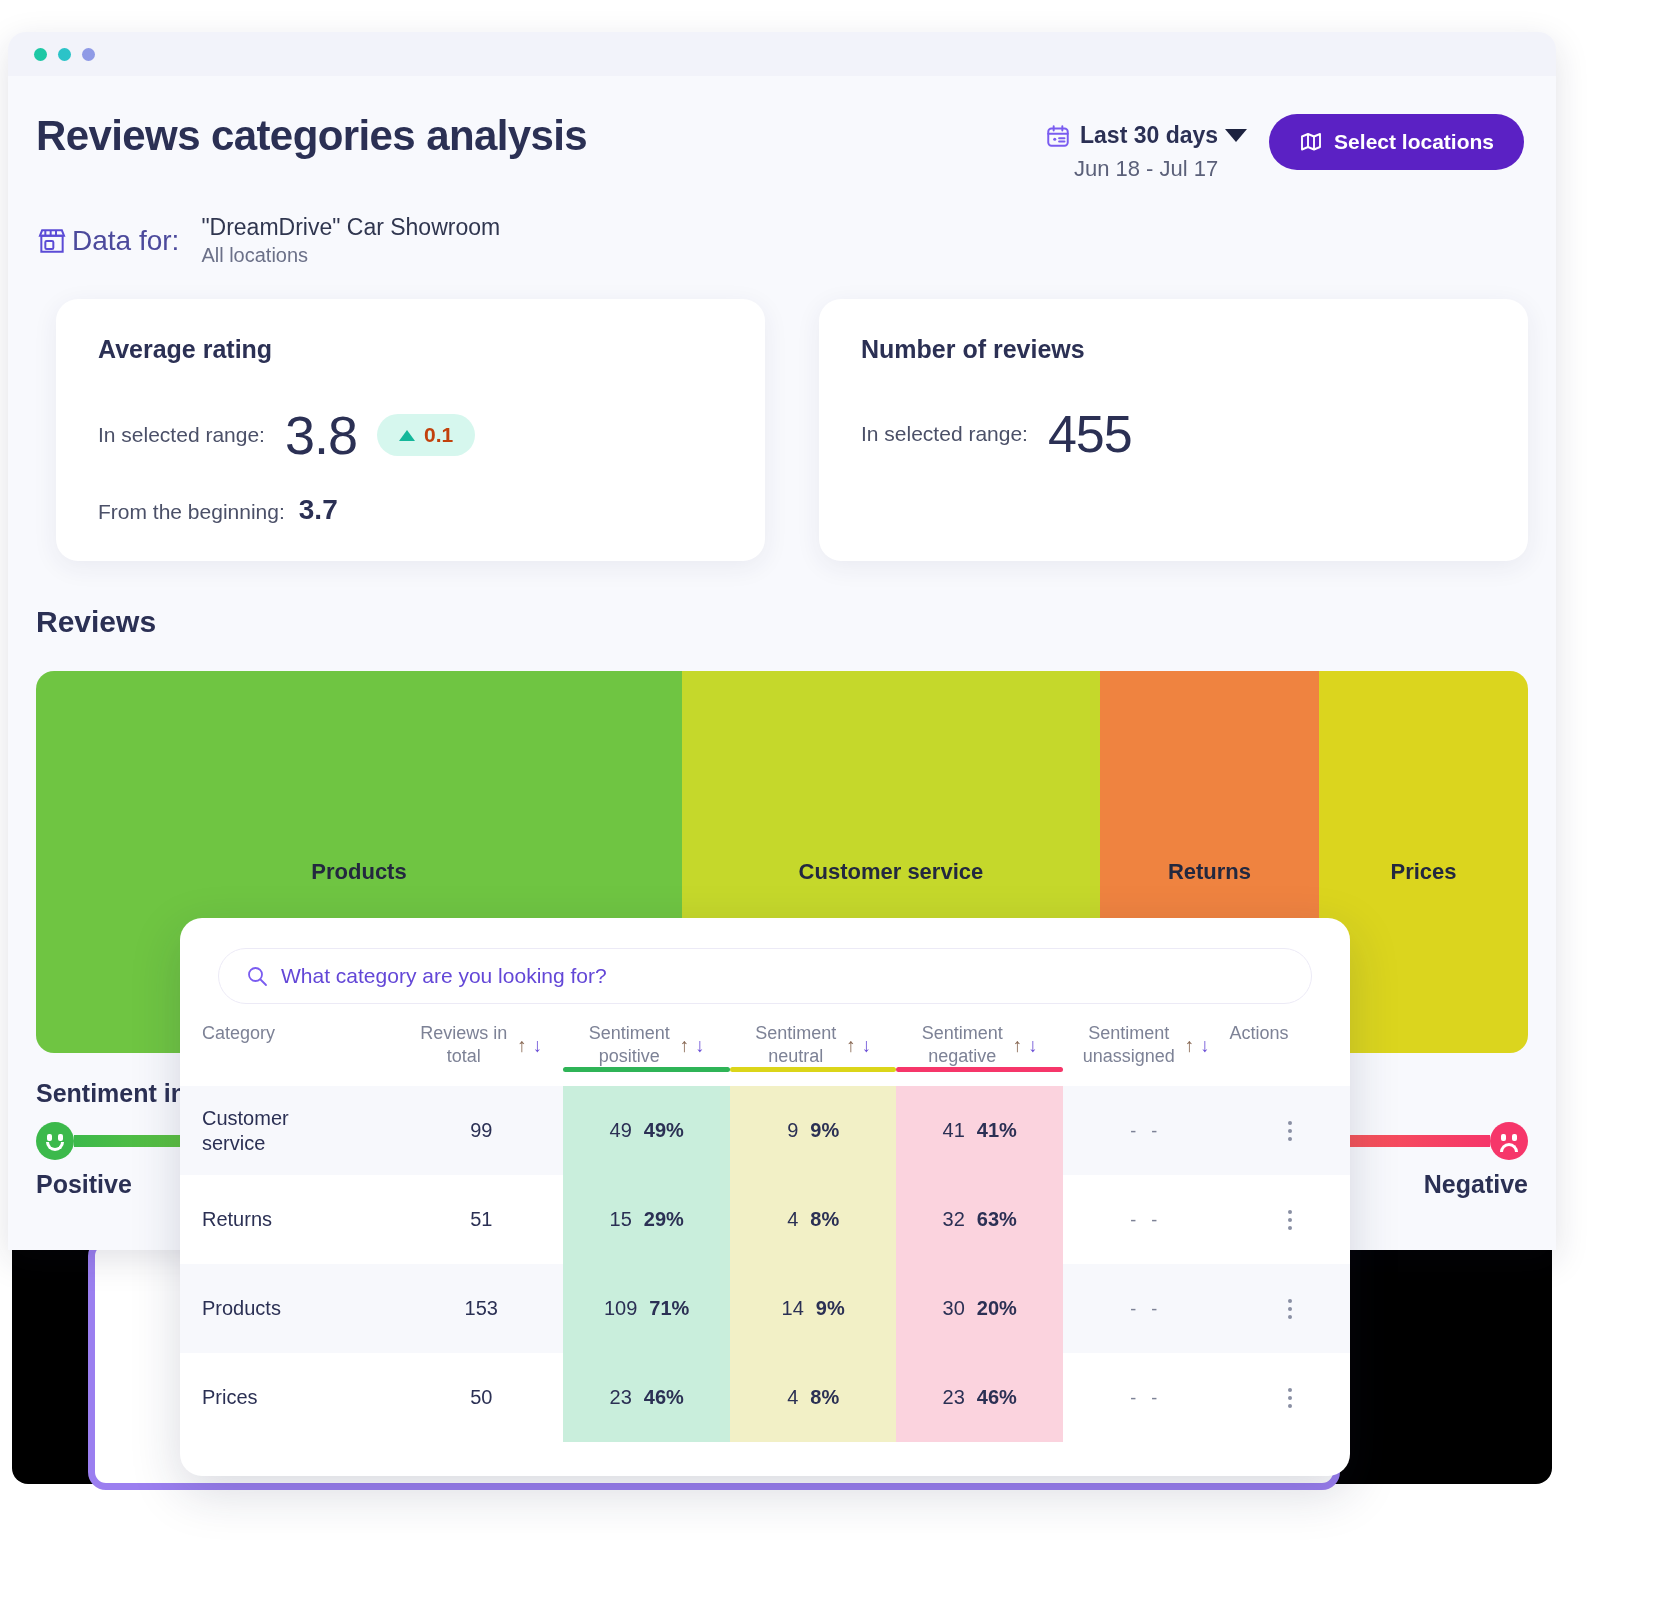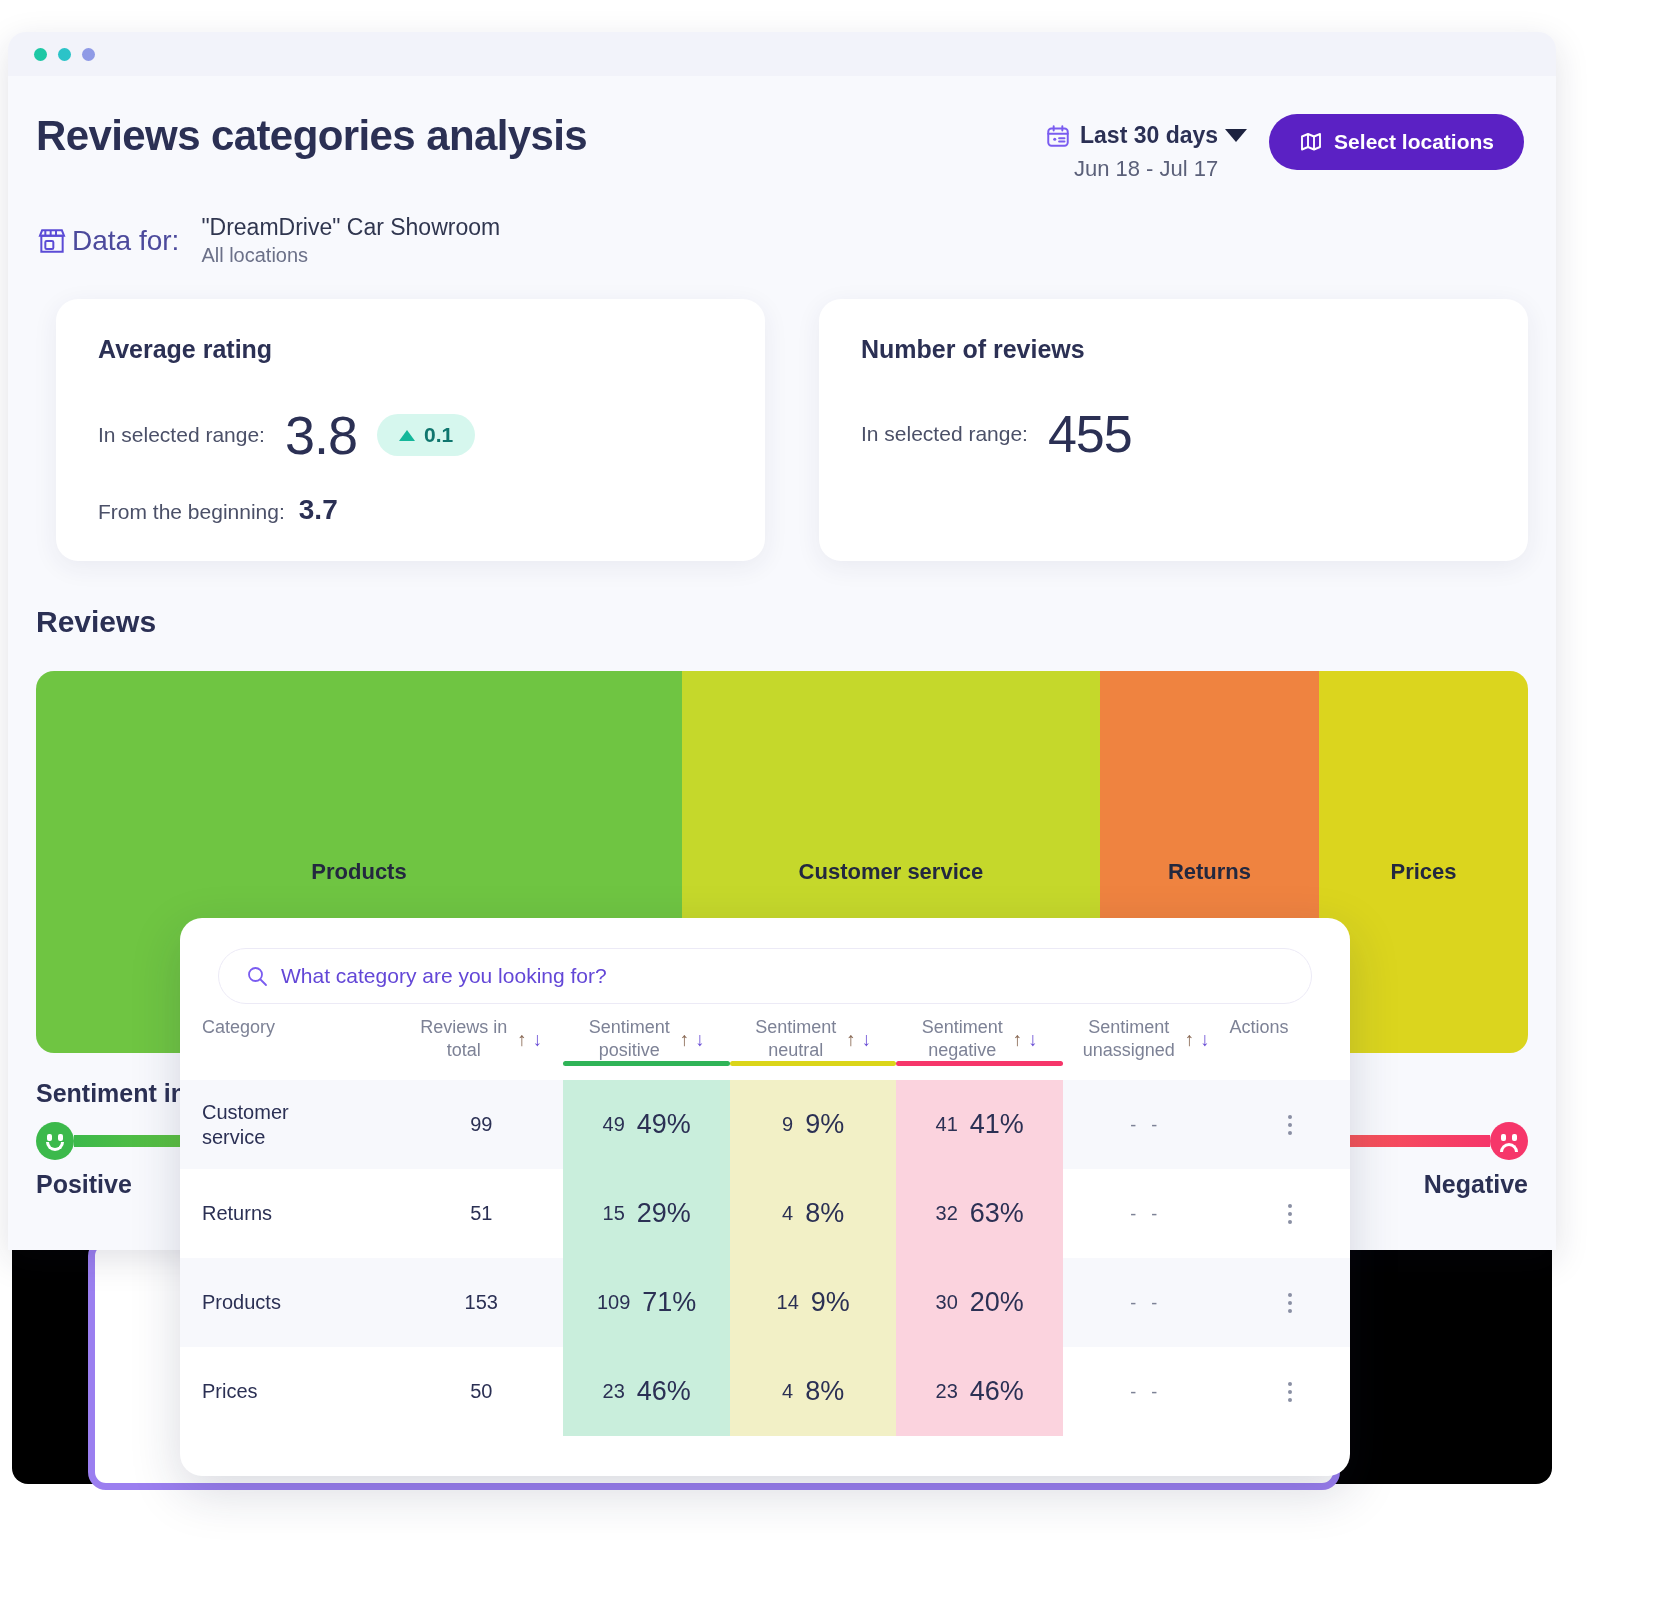--- a/index.html
+++ b/index.html
@@ -79,21 +79,21 @@
   .card.left { width: 720px; }
   .card.right { width: 720px; }
   .card-title { font-size: 25px; font-weight: 600; color: #2b3054; }
   .metric-row { display: flex; align-items: center; gap: 20px; margin-top: 40px; }
   .metric-label { font-size: 21px; color: #4b5068; }
   .metric-big { font-size: 54px; font-weight: 400; color: #2b3054; letter-spacing: -1px; }
   .metric-big.num { font-size: 52px; }
   .delta {
     display: flex; align-items: center; gap: 9px;
     background: #d6f7ee; border-radius: 22px; padding: 9px 22px;
-    color: #0f766e; font-size: 21px; font-weight: 600;
+    color: #c2410c; font-size: 21px; font-weight: 600;
   }
   .tri-up { width: 0; height: 0; border-left: 8px solid transparent;
             border-right: 8px solid transparent; border-bottom: 11px solid #14b79a; }
   .metric-row2 { display: flex; align-items: baseline; gap: 14px; margin-top: 28px; }
   .metric-small { font-size: 28px; font-weight: 700; color: #2b3054; }
 
   
   .sec-title { font-size: 30px; font-weight: 700; color: #2b3054; margin-top: 44px; }
 
   .treemap {
@@ -149,21 +149,21 @@
   }
   .search-wrap { padding: 0 38px; }
   .search-box {
     display: flex; align-items: center; gap: 12px;
     height: 56px; border: 1.5px solid #eceaf6; border-radius: 28px;
     padding: 0 26px; background: #fff;
   }
   .search-icon { width: 24px; height: 24px; flex: none; display:block; }
   .search-text { font-size: 21px; color: #6347d7; }
 
-  table { width: 100%; border-collapse: collapse; margin-top: 6px; }
+  table { width: 100%; border-collapse: collapse; margin-top: 12px; }
   thead th {
     font-weight: 400; font-size: 18px; color: #7d8296;
     padding: 6px 0 14px 0; vertical-align: top; line-height: 1.25;
   }
   th .th-in { display: flex; align-items: flex-start; justify-content: center; gap: 10px; }
   th .th-txt { text-align: center; }
   .arrows { display: flex; gap: 6px; padding-top: 14px; flex: none; }
   .arrow { font-size: 19px; line-height: 1; }
   .arrow.up { color: #8a6a55; }
   .arrow.dn { color: #6b4fd6; }
@@ -185,21 +185,21 @@
   td.cat { text-align: left; padding-left: 22px; line-height: 1.25; }
   td.tot { font-size: 20px; }
   .cell-fill {
     height: 89px; display: flex; align-items: center; justify-content: center;
     gap: 12px;
   }
   .cell-fill.pos { background: #c9eedc; }
   .cell-fill.neu { background: #f2f0c6; }
   .cell-fill.neg { background: #fbd3de; }
   .cf-n { font-size: 20px; }
-  .cf-p { font-size: 27px; font-weight: 400; }
+  .cf-p { font-size: 20px; font-weight: 700; }
   .dash { letter-spacing: 5px; color: #7d8296; font-size: 18px; }
   .kebab { display: flex; flex-direction: column; gap: 4px; align-items: center; }
   .kebab i { width: 4px; height: 4px; border-radius: 50%; background: #8a8fa3; display:block; }
 </style>
 </head>
 <body>
 
 <div id="root">
 
   <div class="shadow-black"></div>

